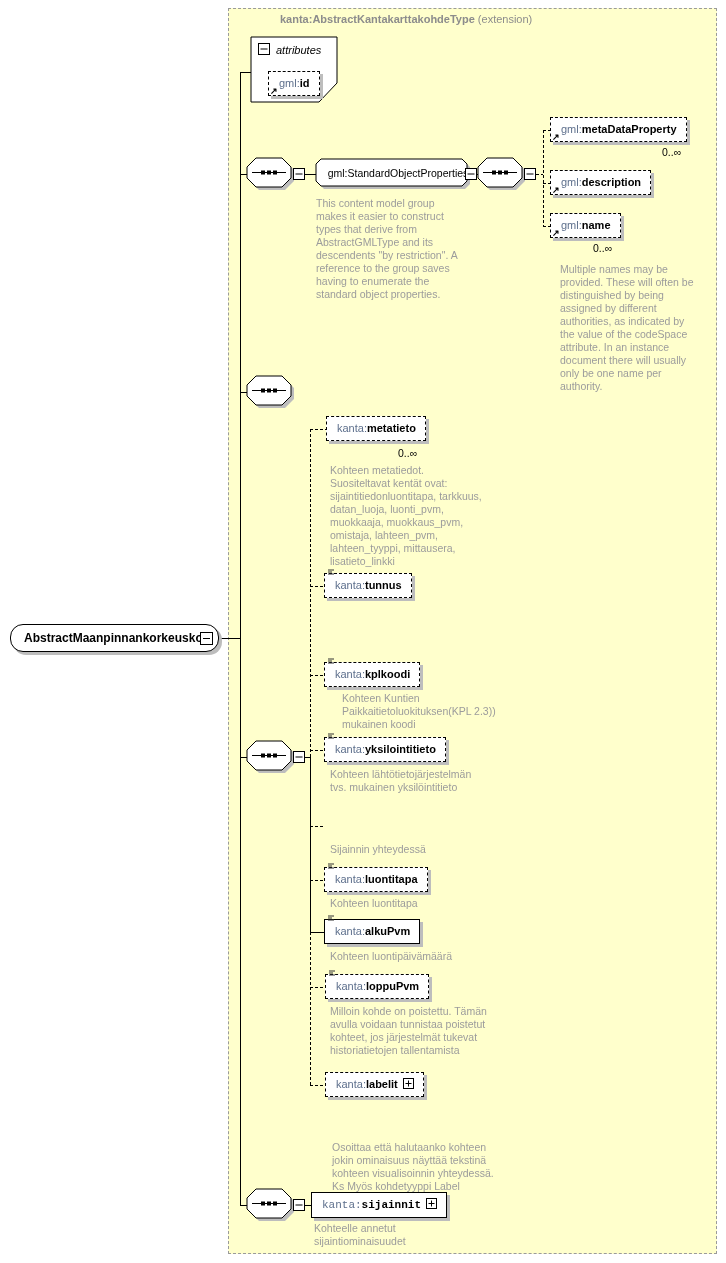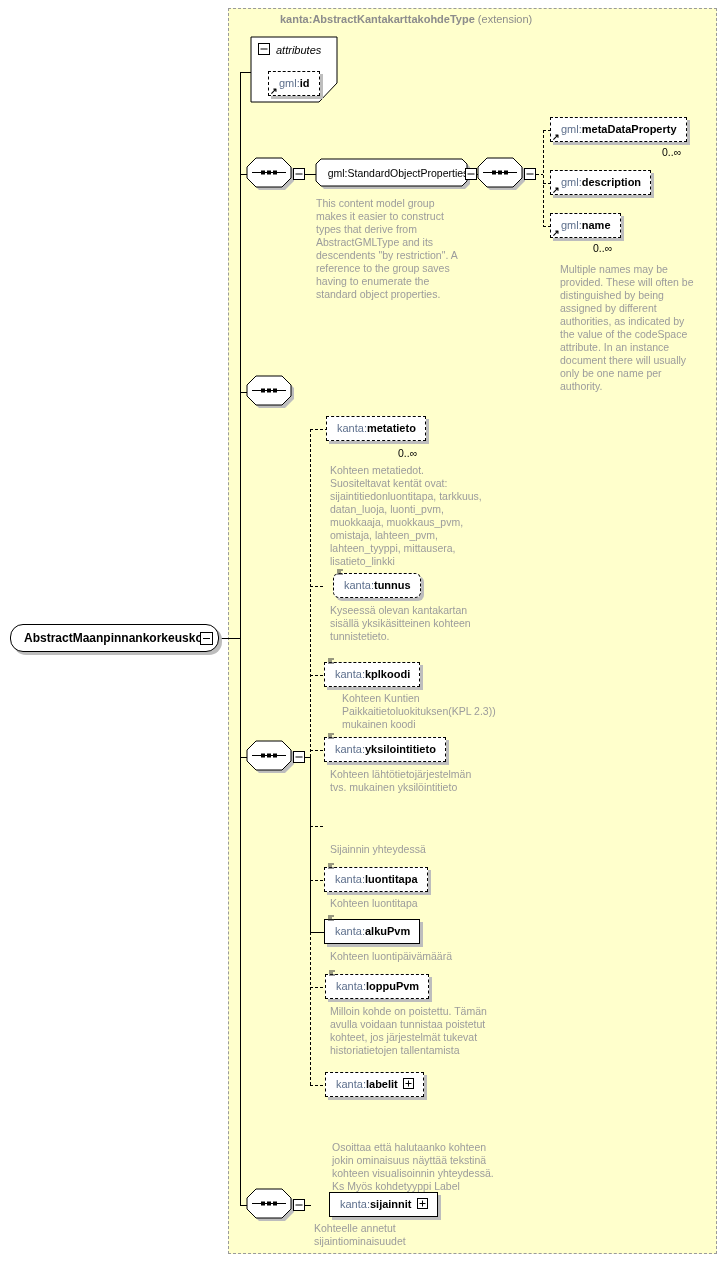--- a/index.html
+++ b/index.html
@@ -194,27 +194,26 @@
         <path d="M2.5 6h7" stroke="#000"></path>
       </svg>
   </div>
 
   <div class="elem dashed" style="left:326px;top:416px;">
     <span class="pfx">kanta:</span><span class="nm">metatieto</span>
   </div>
   <div class="occ" style="left:398px;top:447px;">0..∞</div>
   <div class="ann" style="left:330px;top:464px;width:152px;">Kohteen metatiedot. Suositeltavat kentät ovat: sijaintitiedonluontitapa, tarkkuus, datan_luoja, luonti_pvm, muokkaaja, muokkaus_pvm, omistaja, lahteen_pvm, lahteen_tyyppi, mittausera, lisatieto_linkki</div>
 
-  <div class="elem dashed" style="left:333px;top:573px;border-radius:6px;">
+  <div class="elem dashed" style="left:324px;top:573px;">
     <span class="annicon"><svg width="8" height="6">
           <path d="M1 1h6M1 3h4M1 5h6" stroke="#333"></path>
         </svg></span>
     <span class="pfx">kanta:</span><span class="nm">tunnus</span>
   </div>
-  <div class="ann" style="left:330px;top:604px;width:150px;">Kyseessä olevan kantakartan sisällä yksikäsitteinen kohteen tunnistetieto.</div>
 
   <div class="elem dashed" style="left:324px;top:662px;">
     <span class="annicon"><svg width="8" height="6">
           <path d="M1 1h6M1 3h4M1 5h6" stroke="#333"></path>
         </svg></span>
     <span class="pfx">kanta:</span><span class="nm">kplkoodi</span>
   </div>
   <div class="ann" style="left:330px;top:692px;width:155px;margin-left:12px;">Kohteen Kuntien Paikkaitietoluokituksen(KPL 2.3)) mukainen koodi</div>
 
   <div class="elem dashed" style="left:324px;top:737px;">
@@ -269,21 +268,21 @@
         <rect x="27" y="13.5" width="4" height="4" fill="#000"></rect>
     </svg>
   </div>
   <div class="pm" style="left:293px;top:1199px;">
     <svg width="12" height="12">
         <rect x="0.5" y="0.5" width="11" height="11" fill="#fff" stroke="#000"></rect>
         <path d="M2.5 6h7" stroke="#000"></path>
       </svg>
   </div>
 
-  <div class="elem" style="left:329px;top:1192px;">
+  <div class="elem" style="left:311px;top:1192px;font-family:Liberation Mono, monospace;">
     <span class="pfx">kanta:</span><span class="nm">sijainnit</span><span class="xbox"><svg width="11" height="11">
           <rect x="0.5" y="0.5" width="10" height="10" fill="#fff" stroke="#000"></rect>
           <path d="M2.5 5.5h6M5.5 2.5v6" stroke="#000"></path>
         </svg></span>
   </div>
   <div class="ann" style="left:314px;top:1222px;width:150px;">Kohteelle annetut sijaintiominaisuudet</div>
 
 </div>
 
 </body></html>

